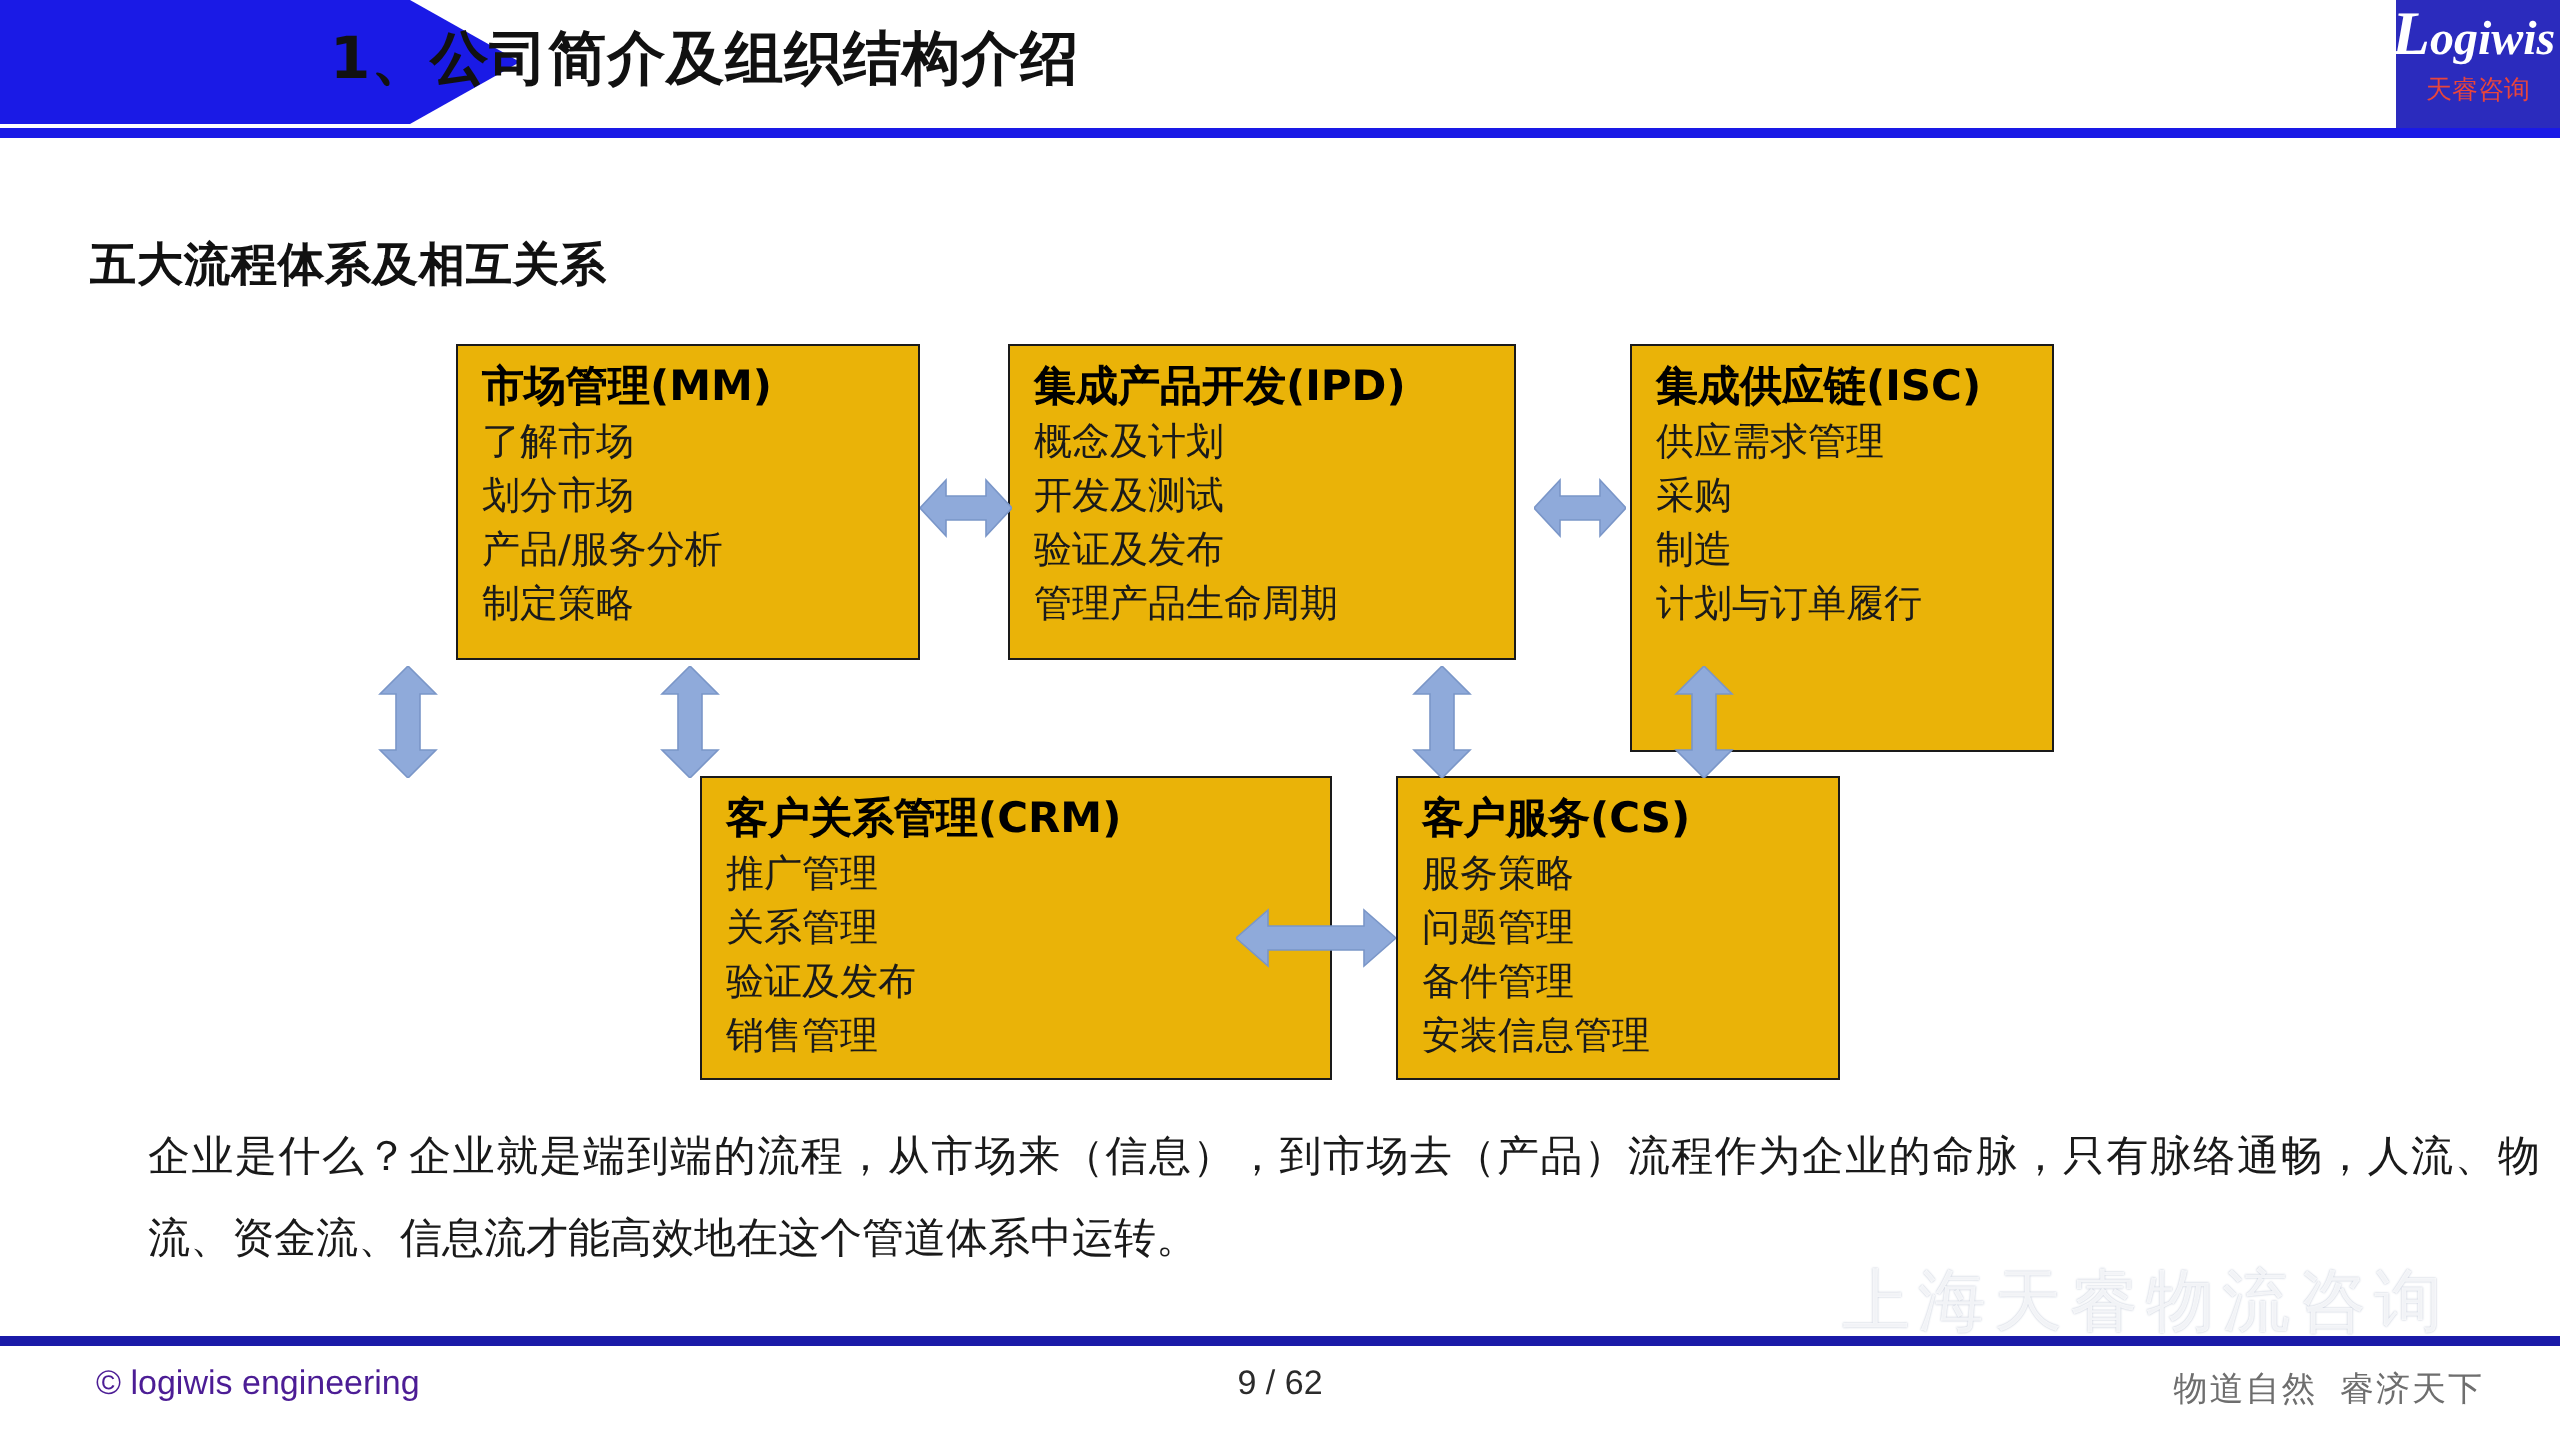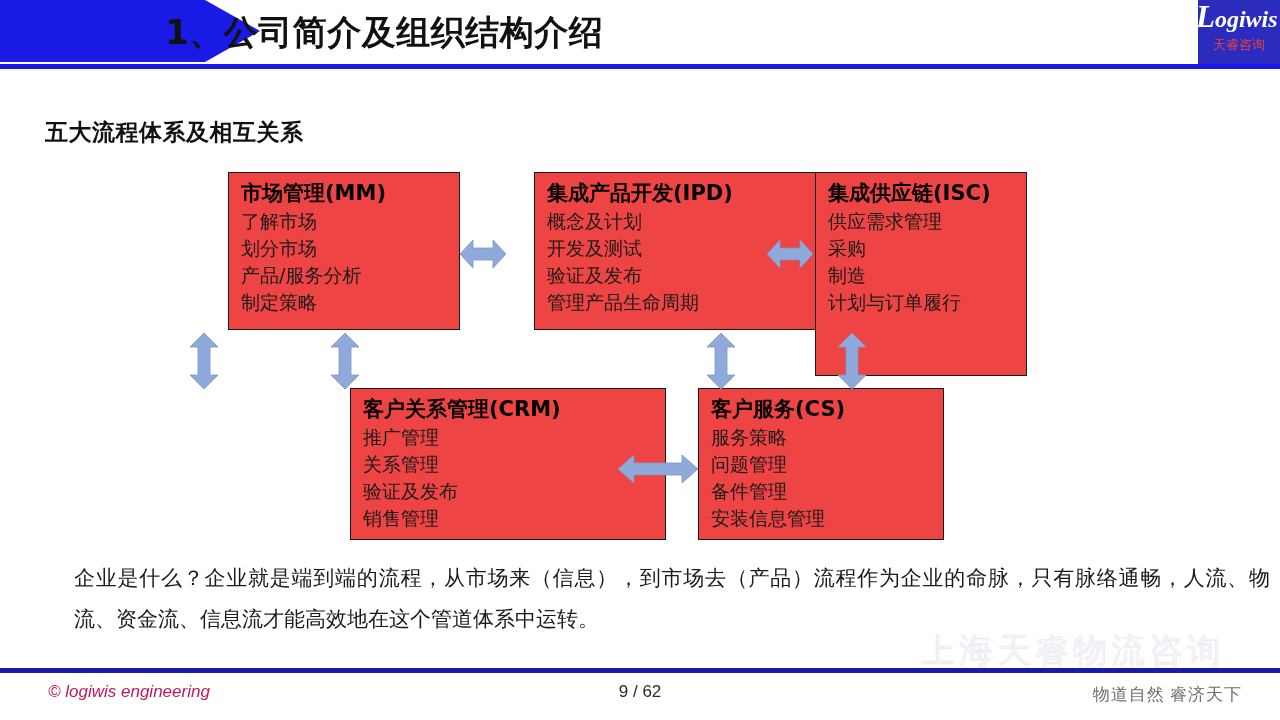--- a/index.html
+++ b/index.html
@@ -22,21 +22,21 @@
     background: #ffffff;
   }
   .header-banner {
     position: absolute; left: 0; top: 0;
     width: 260px; height: 62px;
     background: #1a1ae6;
     clip-path: polygon(0 0, 205px 0, 260px 31px, 205px 62px, 0 62px);
   }
   .header-title {
     position: absolute; left: 165px; top: 10px;
-    font-size: 34px; font-weight: bold; color: #111111;
+    font-size: 29px; font-weight: bold; color: #111111;
     letter-spacing: 0.5px;
     font-family: "DejaVu Sans", "Liberation Sans", sans-serif;
     white-space: nowrap;
   }
   .header-rule {
     position: absolute; left: 0; top: 64px;
     width: 1280px; height: 5px;
     background: #1a1ae6;
   }
 
@@ -68,42 +68,42 @@
   .subtitle {
     position: absolute; left: 45px; top: 117px;
     font-size: 23px; font-weight: bold; color: #111111;
     font-family: "DejaVu Sans", "Liberation Sans", sans-serif;
     letter-spacing: 0.5px;
   }
 
   
   .pbox {
     position: absolute;
-    background: #ef4444;
+    background: #eab308;
     border: 1.6px solid #1a1a1a;
     padding: 6px 10px 4px 12px;
   }
   .pbox .bx-title {
     font-size: 21px; font-weight: bold; color: #000000;
     font-family: "DejaVu Sans", "Liberation Sans", sans-serif;
     line-height: 29px;
     white-space: nowrap;
   }
   .pbox .bx-item {
     font-size: 19px; color: #1a1a1a;
     font-family: "DejaVu Sans", "Liberation Sans", sans-serif;
     line-height: 27px;
     white-space: nowrap;
   }
 
   #box-mm  { left: 228px; top: 172px; width: 232px; height: 158px; }
-  #box-ipd { left: 534px; top: 172px; width: 290px; height: 158px; }
+  #box-ipd { left: 504px; top: 172px; width: 254px; height: 158px; }
   #box-isc { left: 815px; top: 172px; width: 212px; height: 204px; }
   #box-crm { left: 350px; top: 388px; width: 316px; height: 152px; }
-  #box-cs  { left: 698px; top: 388px; width: 246px; height: 152px; }
+  #box-cs  { left: 698px; top: 388px; width: 222px; height: 152px; }
 
   
   .arrow { position: absolute; }
   .arrow svg { display: block; }
 
   
   .para {
     position: absolute; left: 44px; top: 558px;
     width: 1196px;
     font-size: 21px; color: #1a1a1a; line-height: 41px;
@@ -130,35 +130,35 @@
   .wm-icon { position: absolute; left: 0px; top: 2px; }
 
   
   .footer-rule {
     position: absolute; left: 0; top: 668px;
     width: 1280px; height: 5px;
     background: #1a1aa8;
   }
   .footer-copy {
     position: absolute; left: 48px; top: 682px;
-    font-size: 17px; font-style: italic; color: #be185d;
+    font-size: 17px; color: #4c1d95;
     font-family: "Liberation Sans", "DejaVu Sans", sans-serif;
     white-space: nowrap;
   }
   .footer-page {
     position: absolute; left: 0; top: 682px; width: 1280px;
     text-align: center;
     font-size: 17px; color: #2b2b2b;
     font-family: "Liberation Sans", "DejaVu Sans", sans-serif;
   }
   .footer-page .sep { color: #2b2b2b; }
   .footer-slogan {
     position: absolute; right: 38px; top: 683px;
     font-size: 17px; color: #6e6e6e;
-    font-family: Liberation Serif, serif;
+    font-family: Liberation Mono, monospace;
     letter-spacing: 1px;
     white-space: nowrap;
   }
 </style>
 </head>
 <body>
 
 <div id="slide">
 
   <div class="header">

